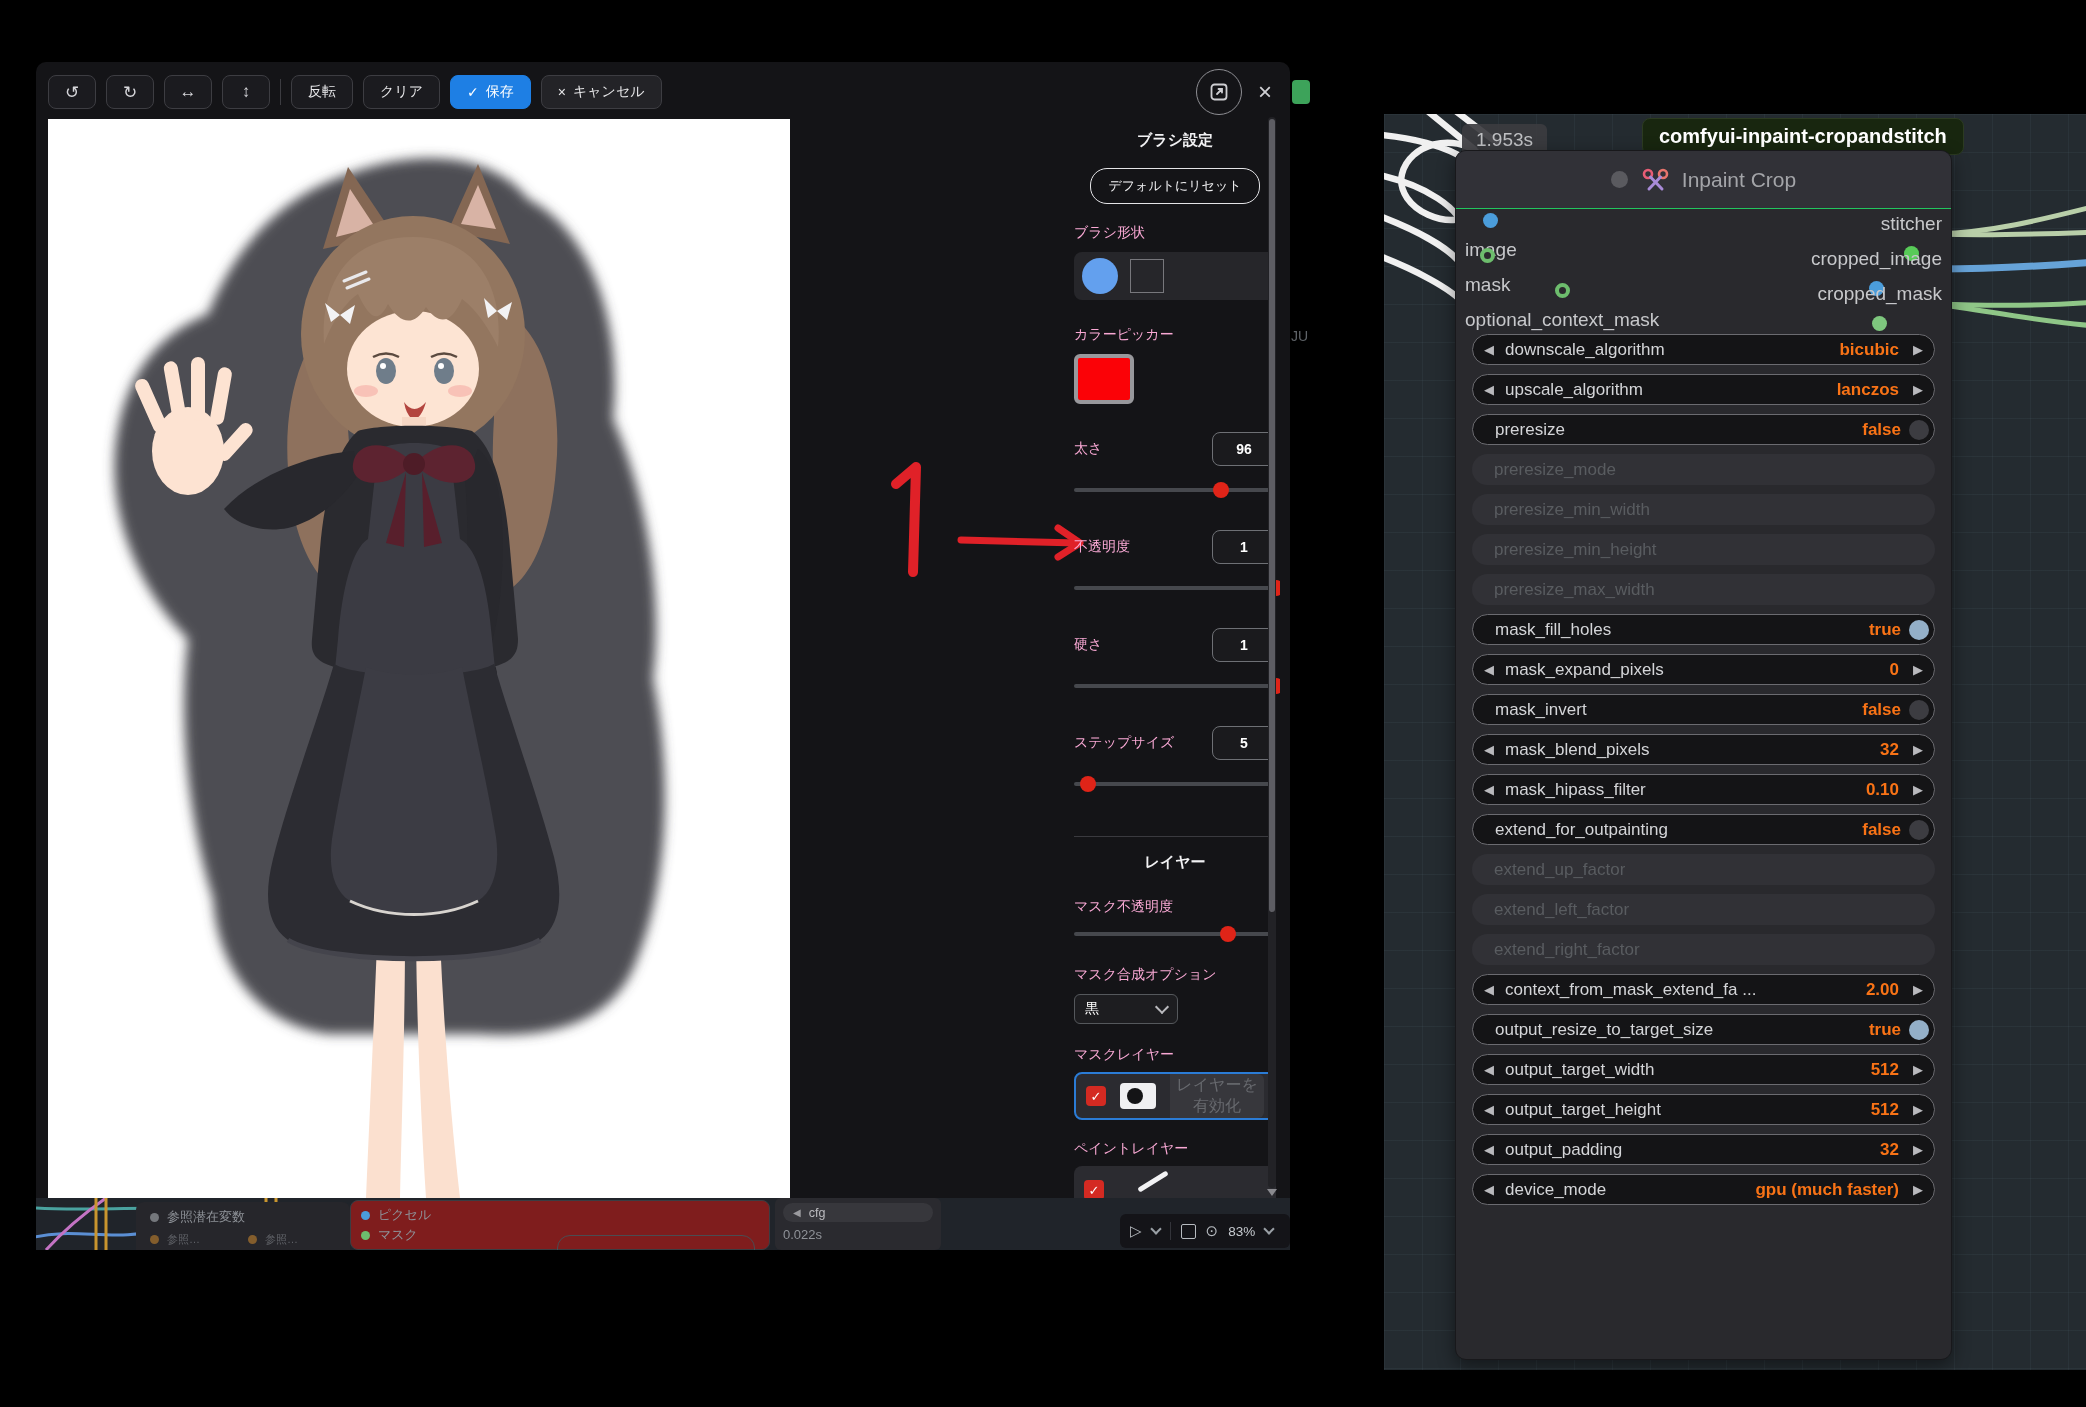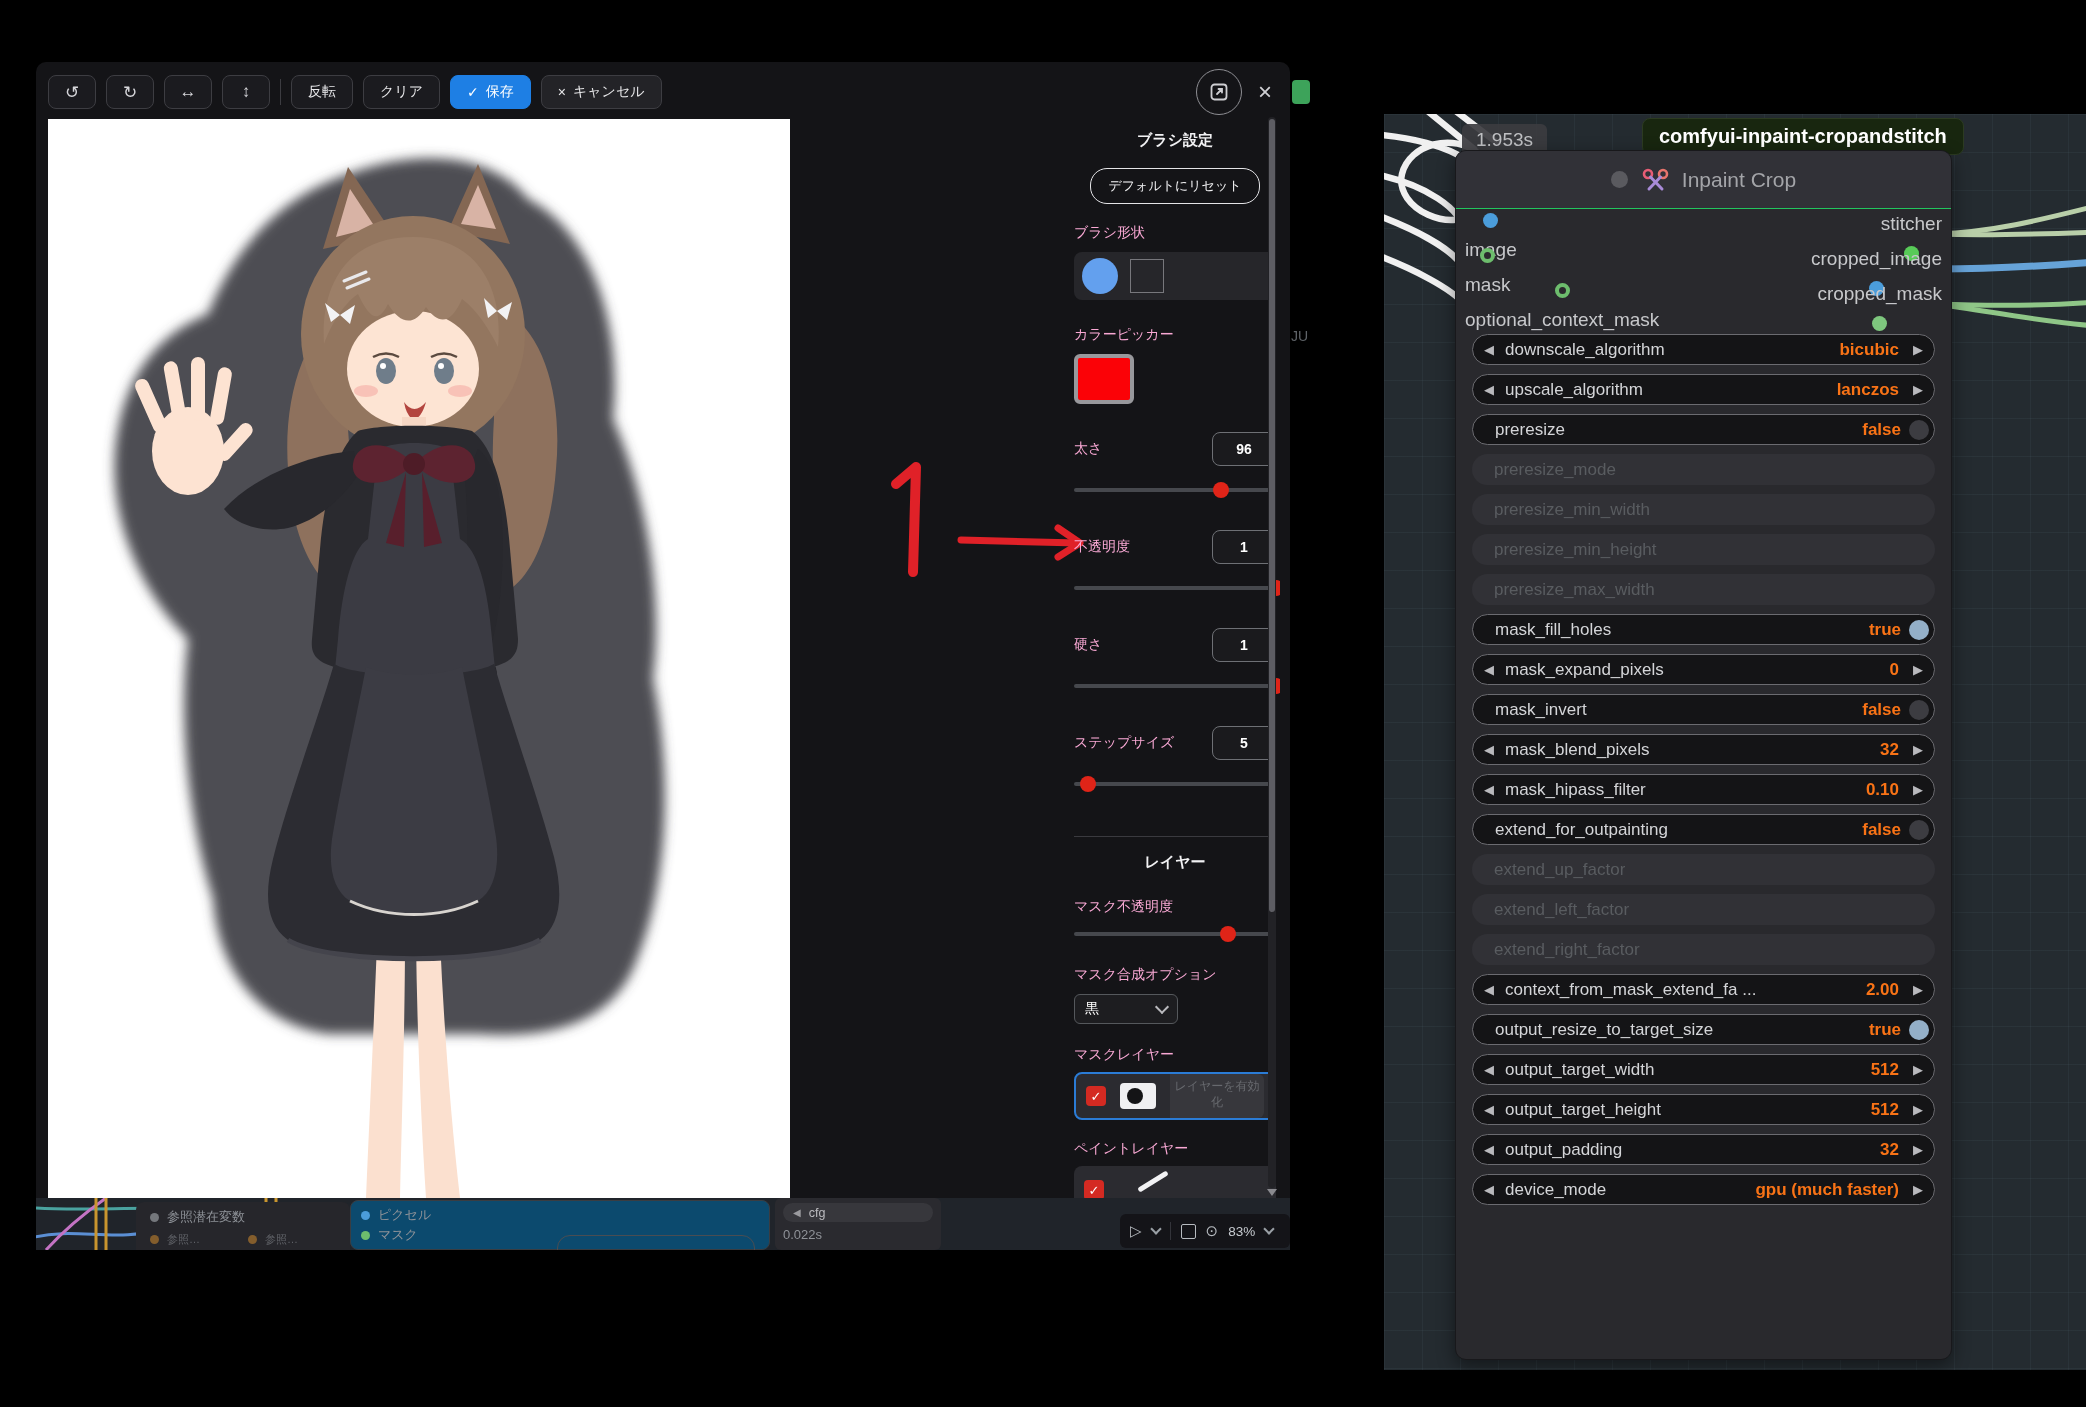--- a/index.html
+++ b/index.html
@@ -46,34 +46,34 @@
   #dropdown{margin-top:10px;width:104px;height:30px;border:1px solid #55585c;border-radius:6px;background:#1d1d20;
             display:flex;align-items:center;justify-content:space-between;padding:0 10px;box-sizing:border-box;font-size:14px;color:#fff;}
   .chev{width:8px;height:8px;border-right:2px solid #b9b9bd;border-bottom:2px solid #b9b9bd;transform:rotate(45deg);margin-top:-4px;}
   .layer-row{margin-top:8px;height:48px;background:#2b2b30;border-radius:8px;display:flex;align-items:center;gap:14px;padding:0 10px;box-sizing:border-box;}
   .layer-row.sel{border:2px solid #2b7cd6;}
   .cb{width:20px;height:20px;background:#d42a22;border-radius:4px;display:flex;align-items:center;justify-content:center;
       color:#fff;font-size:13px;font-weight:700;flex:none;}
   #mask-glyph{width:36px;height:26px;background:#f0f0f2;border-radius:4px;position:relative;flex:none;}
   #mask-glyph::after{content:"";position:absolute;left:7px;top:5px;width:16px;height:16px;border-radius:50%;background:#141416;}
   #enable-txt{flex:1;background:#37373c;align-self:stretch;border-radius:0 6px 6px 0;display:flex;align-items:center;justify-content:center;
-              color:#67696e;font-size:12px;text-align:center;line-height:1.3;padding:0 4px;font-family:Liberation Mono, monospace;}
+              color:#67696e;font-size:16px;text-align:center;line-height:1.3;padding:0 4px;}
   #paint-glyph{width:40px;height:30px;position:relative;flex:none;margin-left:14px;}
   #paint-glyph::after{content:"";position:absolute;left:4px;top:4px;width:34px;height:5px;background:#f2f2f4;border-radius:3px;transform:rotate(-32deg);}
   #pscroll{left:1232px;top:55px;bottom:10px;width:8px;background:#222226;border-radius:4px;}
   #pscroll .thumbbar{position:absolute;left:1px;top:2px;width:6px;height:74%;background:#5d5d63;border-radius:3px;}
   #pscroll-arrow{left:1231px;bottom:2px;width:0;height:0;border-left:5px solid transparent;border-right:5px solid transparent;border-top:7px solid #8a8a8f;}
 
   
   #strip{left:36px;top:1198px;width:1254px;height:52px;background:#20242a;overflow:hidden;}
   .snode{position:absolute;box-sizing:border-box;}
   #refnode{left:100px;top:4px;width:214px;height:48px;background:#26262b;border-radius:8px 8px 0 0;padding:6px 0 0 14px;}
   .srow{display:flex;align-items:center;gap:8px;font-size:13px;color:#8e9298;margin-bottom:6px;}
   .sdot{width:9px;height:9px;border-radius:50%;flex:none;}
-  #pixnode{left:314px;top:2px;width:420px;height:50px;background:#0c4a6e;border:1px solid #3a3d42;border-radius:8px;padding:5px 0 0 10px;}
+  #pixnode{left:314px;top:2px;width:420px;height:50px;background:#7f1d1d;border:1px solid #3a3d42;border-radius:8px;padding:5px 0 0 10px;}
   #pixnode .pill-outline{position:absolute;left:206px;top:34px;width:196px;height:26px;border:1px solid #4a4d52;border-radius:13px;}
   #cfgnode{left:739px;top:0;width:166px;height:52px;background:#2a2a2f;border-radius:6px;padding:5px 8px;}
   #cfg-pill{height:19px;background:#37373c;border-radius:10px;display:flex;align-items:center;gap:8px;padding:0 10px;font-size:12.5px;color:#bcbcc0;}
   #cfg-time{margin-top:5px;font-size:13px;color:#8f9298;}
   #zoombar{left:1084px;top:16px;width:170px;height:34px;background:#141418;border-radius:6px;display:flex;align-items:center;gap:10px;padding:0 10px;box-sizing:border-box;color:#b7bbc0;}
   #zoombar .sep{width:1px;height:18px;background:#33343a;}
   #frame-ic{width:13px;height:13px;border:1.5px solid #b7bbc0;border-radius:2px;}
   #zoom-label{font-size:13.5px;color:#c7cbd0;}
   .chev.sm{width:6px;height:6px;border-color:#9aa0a6;}
 

